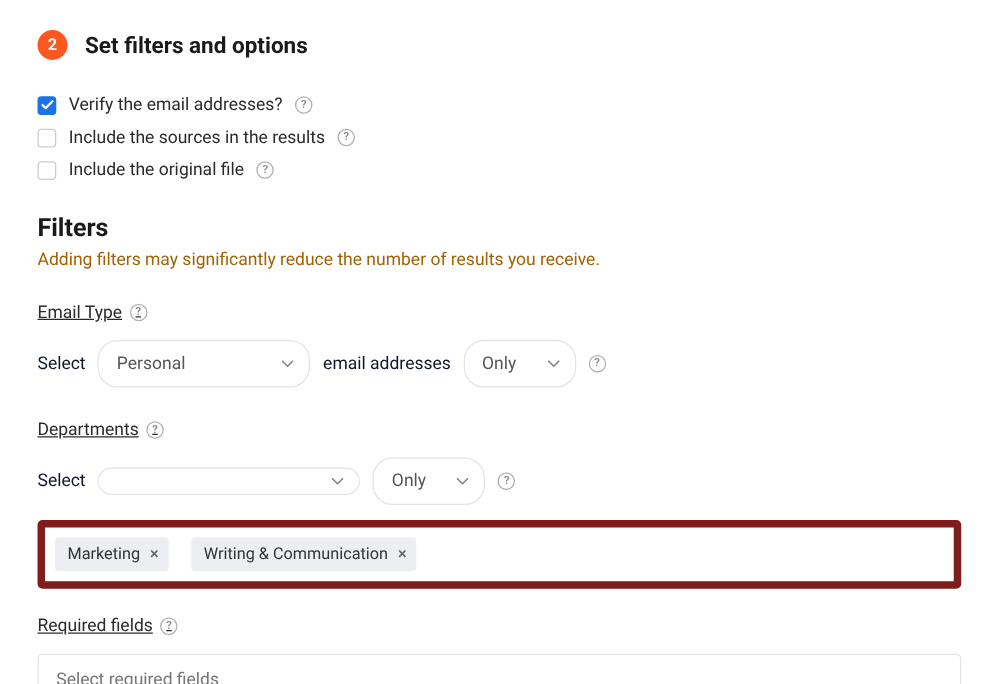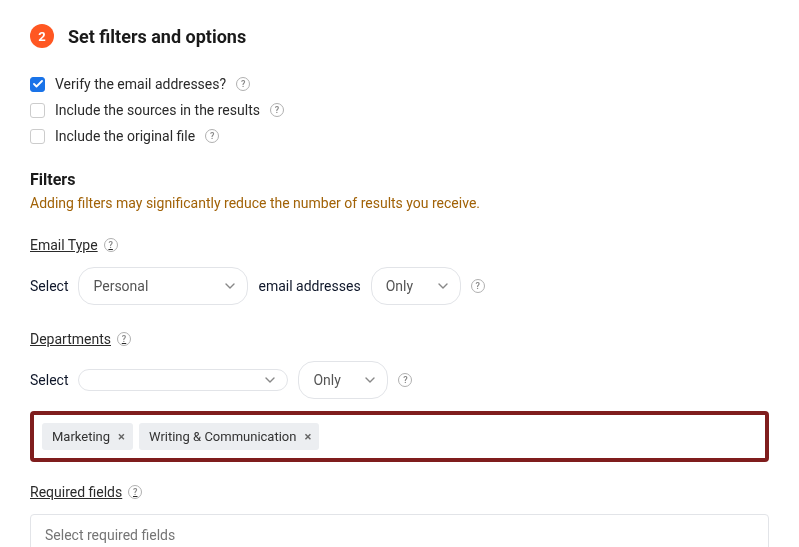--- a/index.html
+++ b/index.html
@@ -73,21 +73,21 @@
       color: #888;
       display: inline-flex;
       align-items: center;
       justify-content: center;
       font-size: 9px;
       font-weight: 600;
       cursor: pointer;
       flex-shrink: 0;
     }
     .filters-heading {
-      font-size: 16px;
+      font-size: 20px;
       font-weight: 700;
       margin-bottom: 6px;
       color: #1a1a1a;
     }
     .filters-sub {
       color: #a16207;
       font-size: 14px;
       margin-bottom: 26px;
     }
     .field-label {
@@ -128,26 +128,26 @@
       transform: translateY(-50%);
       pointer-events: none;
     }
     .select.wide1 { min-width: 170px; }
     .select.wide2 { min-width: 210px; }
     .chev {
       display: inline-block;
     }
     .chev svg { display: block; }
     .tags-container {
-      border: 4px solid #7f1d1d;
+      border: 6px solid #7f1d1d;
       border-radius: 4px;
       padding: 8px;
       display: flex;
       flex-wrap: wrap;
-      gap: 6px;
+      gap: 18px;
       margin-bottom: 22px;
     }
     .tag {
       background: #eceef1;
       border-radius: 3px;
       padding: 6px 8px 6px 10px;
       font-size: 13px;
       color: #333;
       display: inline-flex;
       align-items: center;

